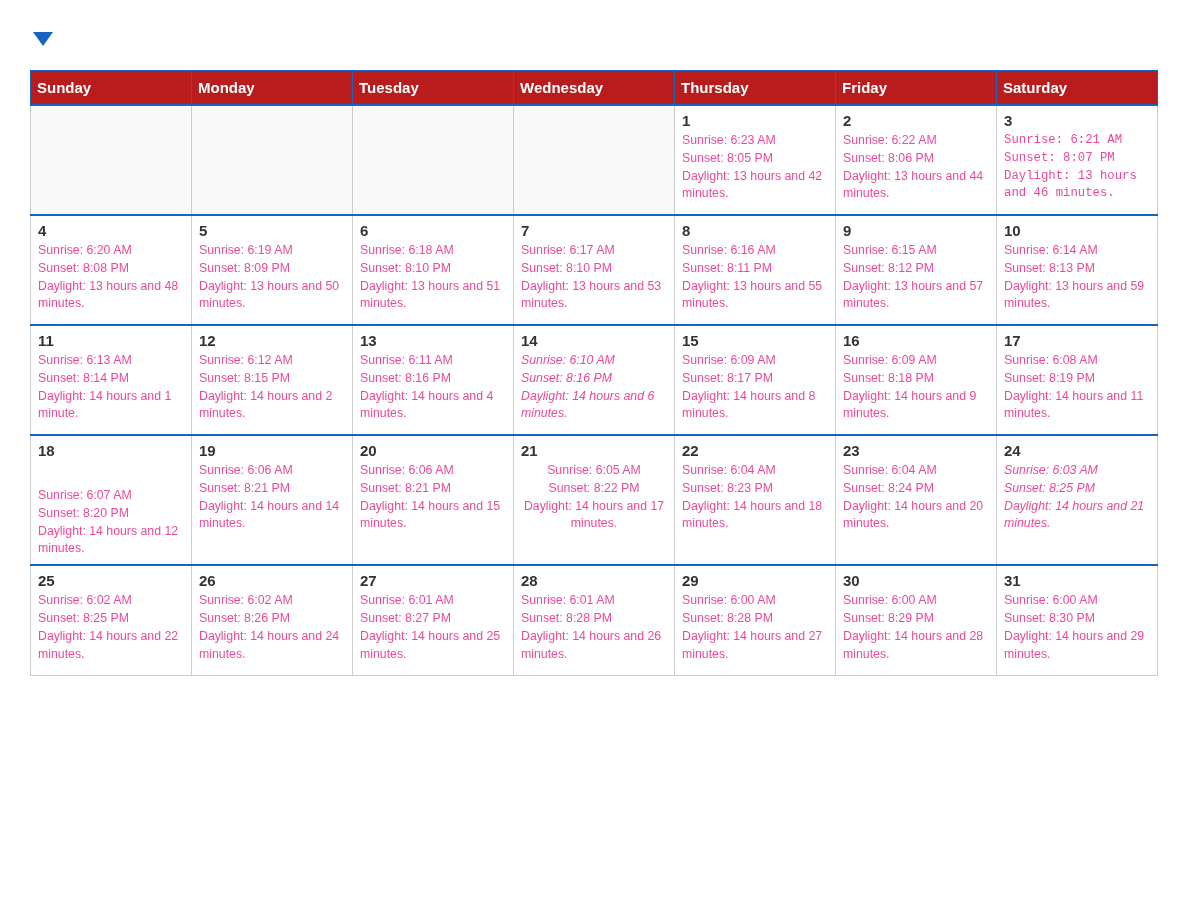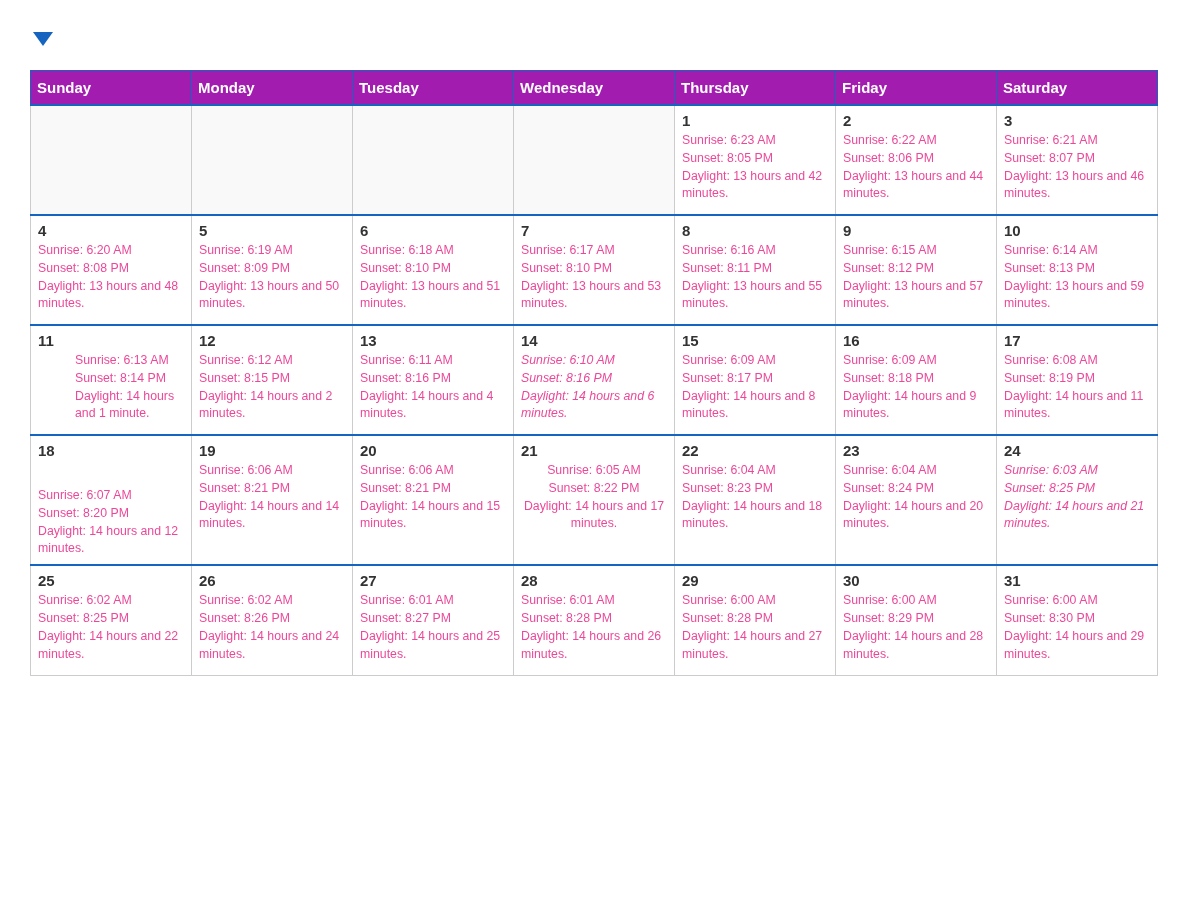--- a/index.html
+++ b/index.html
@@ -54,21 +54,21 @@
       font-size: 20px;
       color: #555;
       margin-top: 5px;
     }
     table {
       width: 100%;
       border-collapse: collapse;
       table-layout: fixed;
     }
     th {
-      background-color: #a21caf;
+      background-color: #b91c1c;
       color: #ffffff;
       font-size: 15px;
       font-weight: bold;
       padding: 8px 6px;
       text-align: left;
       border: 1px solid #1565c0;
     }
     td {
       vertical-align: top;
       padding: 6px 7px;
@@ -138,21 +138,21 @@
 Daylight: 13 hours and 42 minutes.</div>
         </td>
         <td>
           <span class="day-number">2</span>
           <div class="day-info" style="white-space: pre-line;">Sunrise: 6:22 AM
 Sunset: 8:06 PM
 Daylight: 13 hours and 44 minutes.</div>
         </td>
         <td>
           <span class="day-number">3</span>
-          <div class="day-info" style="white-space: pre-line;">Sunrise: 6:21 AM
+          <div class="day-info" style="white-space: pre-line; font-family: Liberation Mono, monospace;">Sunrise: 6:21 AM
 Sunset: 8:07 PM
 Daylight: 13 hours and 46 minutes.</div>
         </td>
       </tr>
       <tr>
         <td>
           <span class="day-number">4</span>
           <div class="day-info" style="white-space: pre-line;">Sunrise: 6:20 AM
 Sunset: 8:08 PM
 Daylight: 13 hours and 48 minutes.</div>
@@ -190,21 +190,21 @@
         <td>
           <span class="day-number">10</span>
           <div class="day-info" style="white-space: pre-line;">Sunrise: 6:14 AM
 Sunset: 8:13 PM
 Daylight: 13 hours and 59 minutes.</div>
         </td>
       </tr>
       <tr>
         <td>
           <span class="day-number">11</span>
-          <div class="day-info" style="white-space: pre-line; margin-left: 37px;">Sunrise: 6:13 AM
+          <div class="day-info" style="white-space: pre-line;">Sunrise: 6:13 AM
 Sunset: 8:14 PM
 Daylight: 14 hours and 1 minute.</div>
         </td>
         <td>
           <span class="day-number">12</span>
           <div class="day-info" style="white-space: pre-line;">Sunrise: 6:12 AM
 Sunset: 8:15 PM
 Daylight: 14 hours and 2 minutes.</div>
         </td>
         <td>

